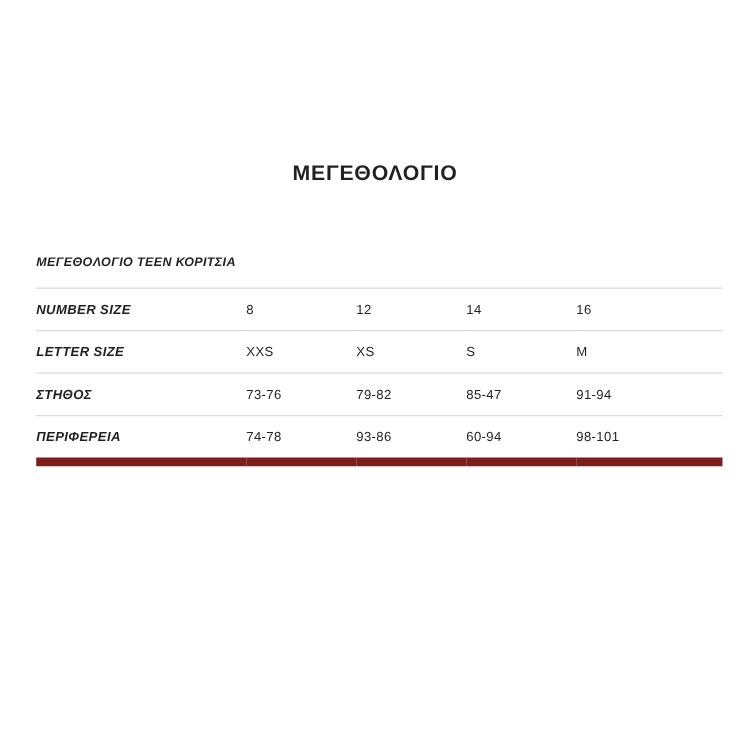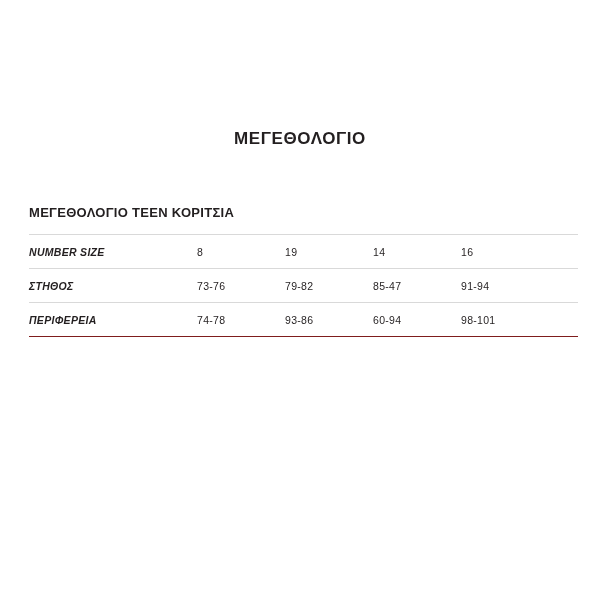--- a/index.html
+++ b/index.html
@@ -34,36 +34,37 @@
     left: 0;
     right: 0;
   }
   .table-wrap {
     position: absolute;
     top: 205px;
     left: 29px;
     width: 549px;
   }
   .caption {
-    font-size: 13px;
+    font-size: 10px;
     font-weight: bold;
     letter-spacing: 0.3px;
     color: #231f20;
     padding: 0 0 14px 0;
+    font-style: italic;
   }
   table.size-table {
     border-collapse: collapse;
     width: 100%;
     table-layout: fixed;
   }
   table.size-table tr {
     border-top: 1px solid #d9d9d9;
   }
   table.size-table tr:last-child {
-    border-bottom: 1px solid #7f1d1d;
+    border-bottom: 7px solid #7f1d1d;
   }
   table.size-table th,
   table.size-table td {
     text-align: left;
     vertical-align: middle;
     height: 33px;
     font-size: 10.5px;
     letter-spacing: 0.3px;
     padding: 0;
   }
@@ -91,23 +92,30 @@
   <h1 class="title">ΜΕΓΕΘΟΛΟΓΙΟ</h1>
 
   <div class="table-wrap">
     <div class="caption">ΜΕΓΕΘΟΛΟΓΙΟ TEEN ΚΟΡΙΤΣΙΑ</div>
 
     <table class="size-table">
       <tbody>
         <tr>
           <th class="row-head">NUMBER SIZE</th>
           <td class="cell c1">8</td>
-          <td class="cell c2">19</td>
+          <td class="cell c2">12</td>
           <td class="cell c3">14</td>
           <td class="cell c4">16</td>
+        </tr>
+        <tr>
+          <th class="row-head">LETTER SIZE</th>
+          <td class="cell c1">XXS</td>
+          <td class="cell c2">XS</td>
+          <td class="cell c3">S</td>
+          <td class="cell c4">M</td>
         </tr>
         <tr>
           <th class="row-head">ΣΤΗΘΟΣ</th>
           <td class="cell c1">73-76</td>
           <td class="cell c2">79-82</td>
           <td class="cell c3">85-47</td>
           <td class="cell c4">91-94</td>
         </tr>
         <tr>
           <th class="row-head">ΠΕΡΙΦΕΡΕΙΑ</th>

